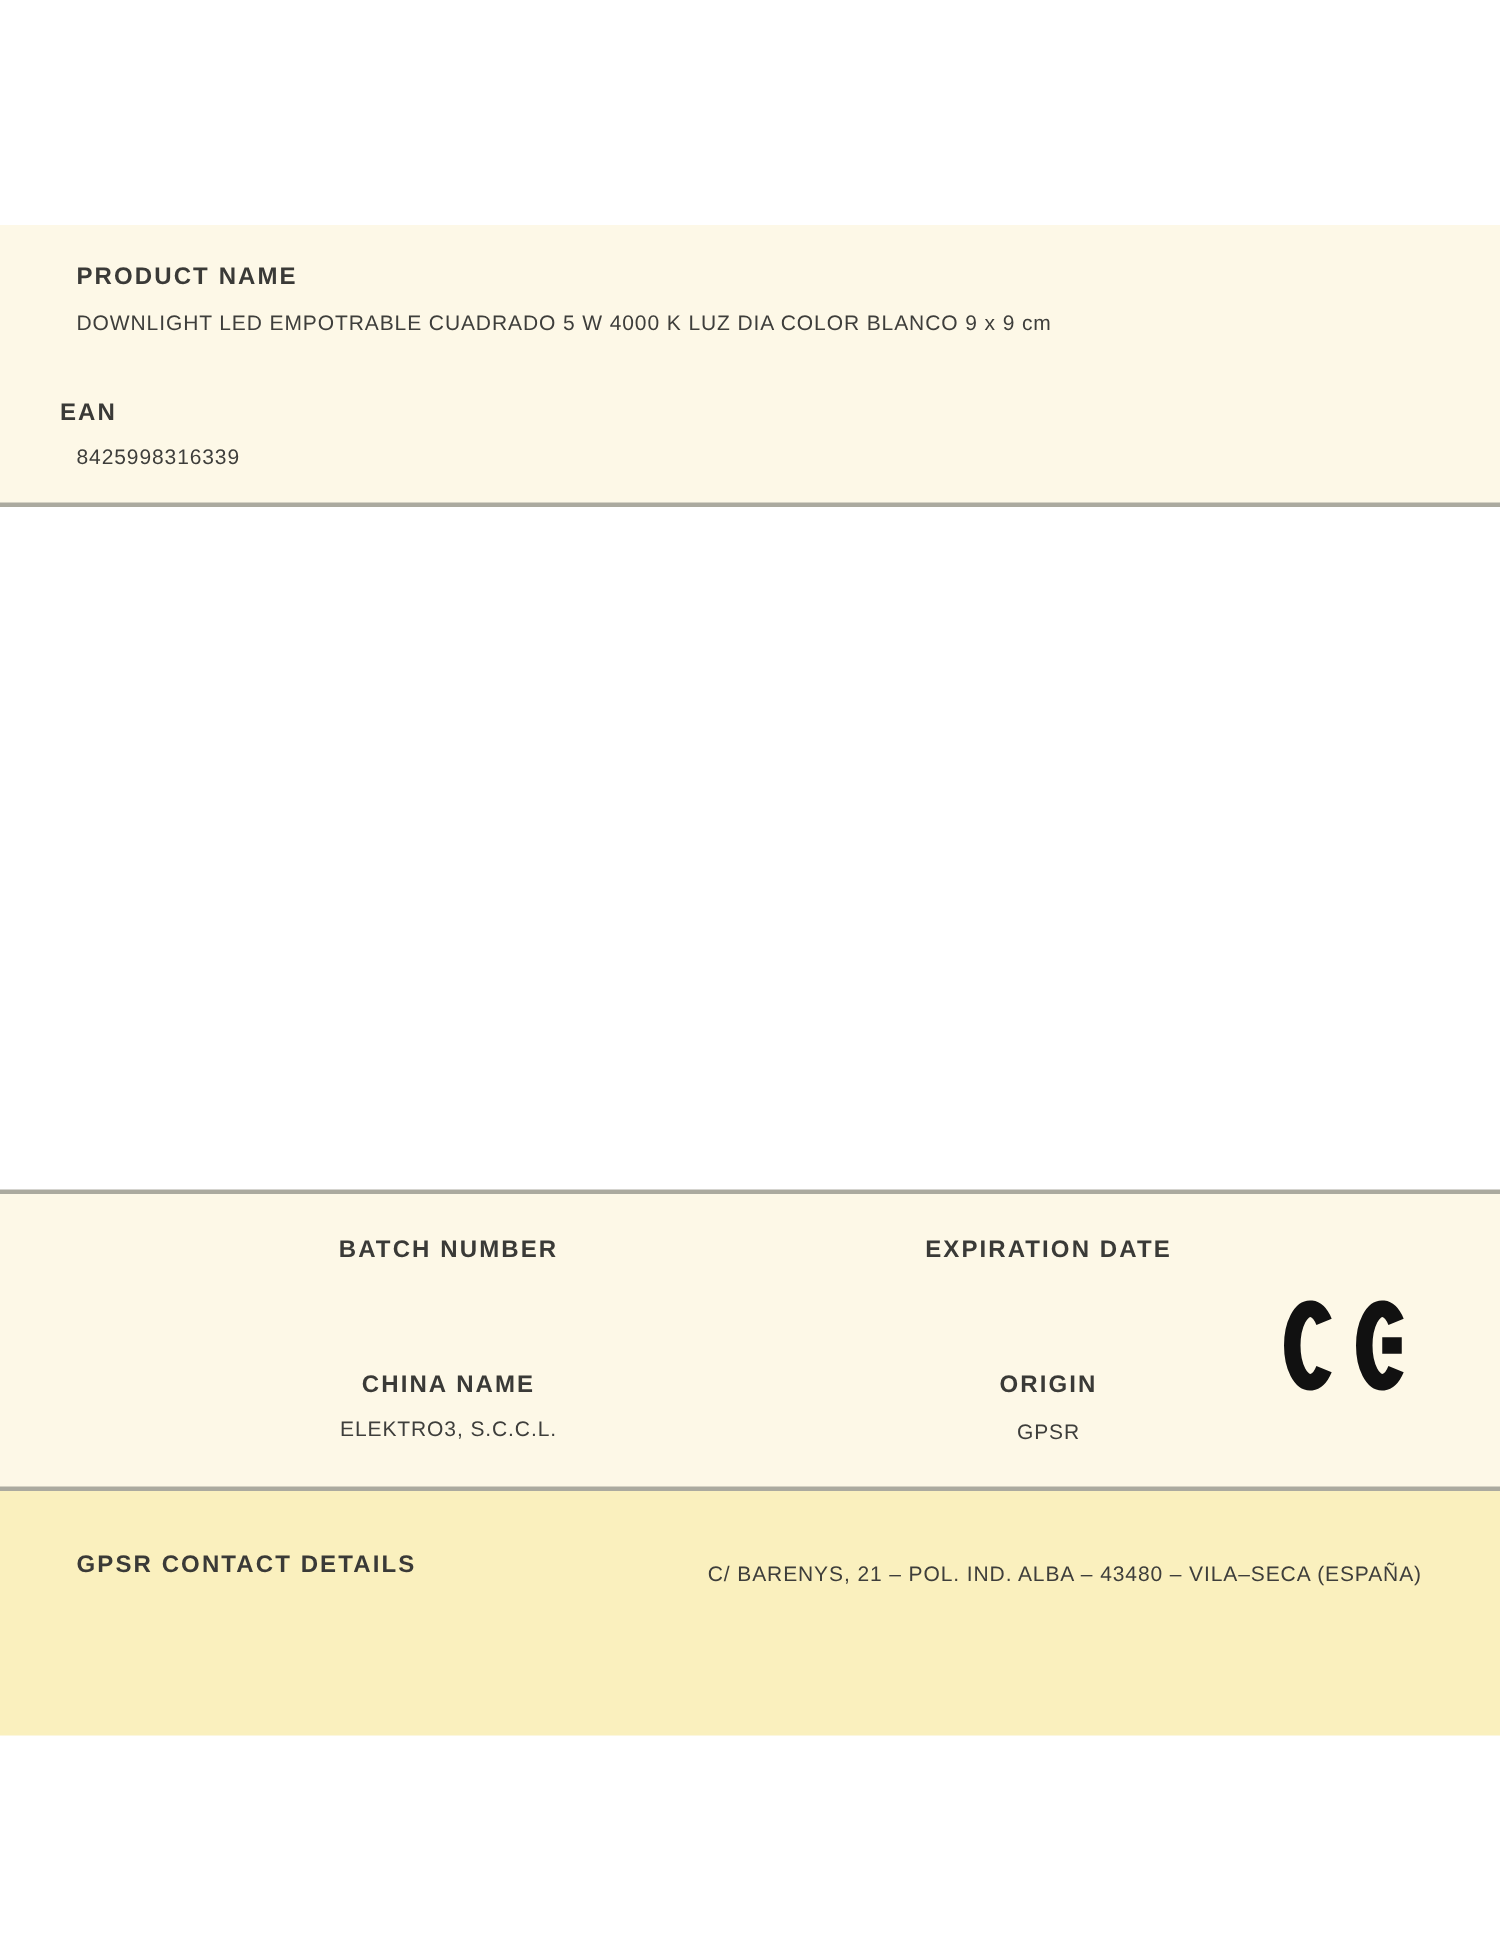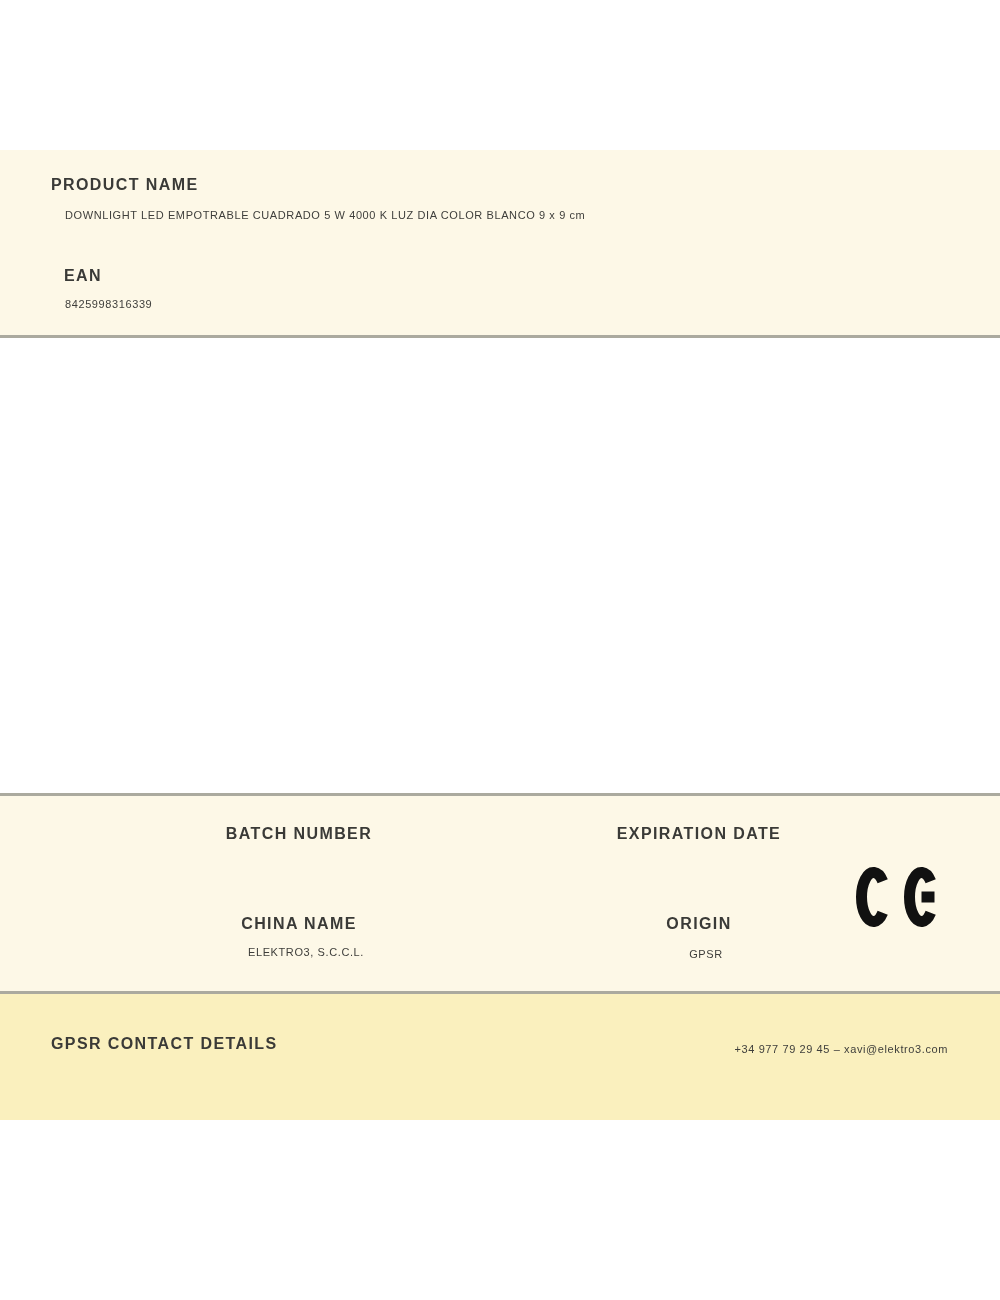--- a/index.html
+++ b/index.html
@@ -11,49 +11,49 @@
   }
   html,body{margin:0;padding:0;}
   body{
     width:1000px;height:1300px;position:relative;background:#ffffff;
     font-family:"Liberation Sans", sans-serif;color:var(--text);
     overflow:hidden;
   }
   .band{position:absolute;left:0;right:0;}
   .band-top{top:150px;height:186px;background:var(--band-cream);}
   .band-mid{top:796px;height:245px;background:var(--band-cream);}
-  .band-bottom{top:994px;height:126px;background:var(--band-yellow);}
+  .band-bottom{top:994px;height:163px;background:var(--band-yellow);}
   .divider{position:absolute;left:0;right:0;height:3px;background:var(--divider);}
   .divider-1{top:335px;}
   .divider-2{top:793px;}
   .divider-3{top:991px;}
   .abs{position:absolute;white-space:nowrap;}
   .h{
     font-weight:bold;font-size:16px;letter-spacing:1.4px;color:var(--text-strong);
     line-height:15px;
   }
   .v{
-    font-size:11px;letter-spacing:0.6px;color:var(--text);line-height:16px;margin-left:14px;
+    font-size:14px;letter-spacing:0.6px;color:var(--text);line-height:16px;
   }
   .col-left{position:absolute;left:99px;width:400px;text-align:center;}
   .col-right{position:absolute;left:499px;width:400px;text-align:center;}
   .col-left .abs,.col-right .abs{left:0;right:0;white-space:nowrap;}
   .ce{position:absolute;left:856px;top:70px;width:84px;height:62px;}
   .gpsr-right{
     position:absolute;right:52px;top:42px;text-align:right;line-height:27.5px;
   }
   .gpsr-right div{white-space:nowrap;}
 </style>
 </head>
 <body>
 
 <section class="band band-top">
   <div class="abs h" style="left:51px;top:27px;">PRODUCT NAME</div>
   <div class="abs v" style="left:51px;top:57px;">DOWNLIGHT LED EMPOTRABLE CUADRADO 5 W 4000 K LUZ DIA COLOR BLANCO 9 x 9 cm</div>
-  <div class="abs h" style="left:64px;top:118px;">EAN</div>
+  <div class="abs h" style="left:40px;top:118px;">EAN</div>
   <div class="abs v" style="left:51px;top:146px;">8425998316339</div>
 </section>
 
 <div class="divider divider-1"></div>
 <div class="divider divider-2"></div>
 
 <section class="band band-mid">
   <div class="col-left">
     <div class="abs h" style="top:30px;">BATCH NUMBER</div>
     <div class="abs v" style="top:58px;"></div>
@@ -74,15 +74,15 @@
       <path d="M 65.5,31 H 78.5"></path>
     </g>
   </svg>
 </section>
 
 <div class="divider divider-3"></div>
 
 <section class="band band-bottom">
   <div class="abs h" style="left:51px;top:42px;">GPSR CONTACT DETAILS</div>
   <div class="gpsr-right v">
-    <div>+34 977 79 29 45 – xavi@elektro3.com</div>
+    <div>C/ BARENYS, 21 – POL. IND. ALBA – 43480 – VILA–SECA (ESPAÑA)</div>
   </div>
 </section>
 
 </body></html>

